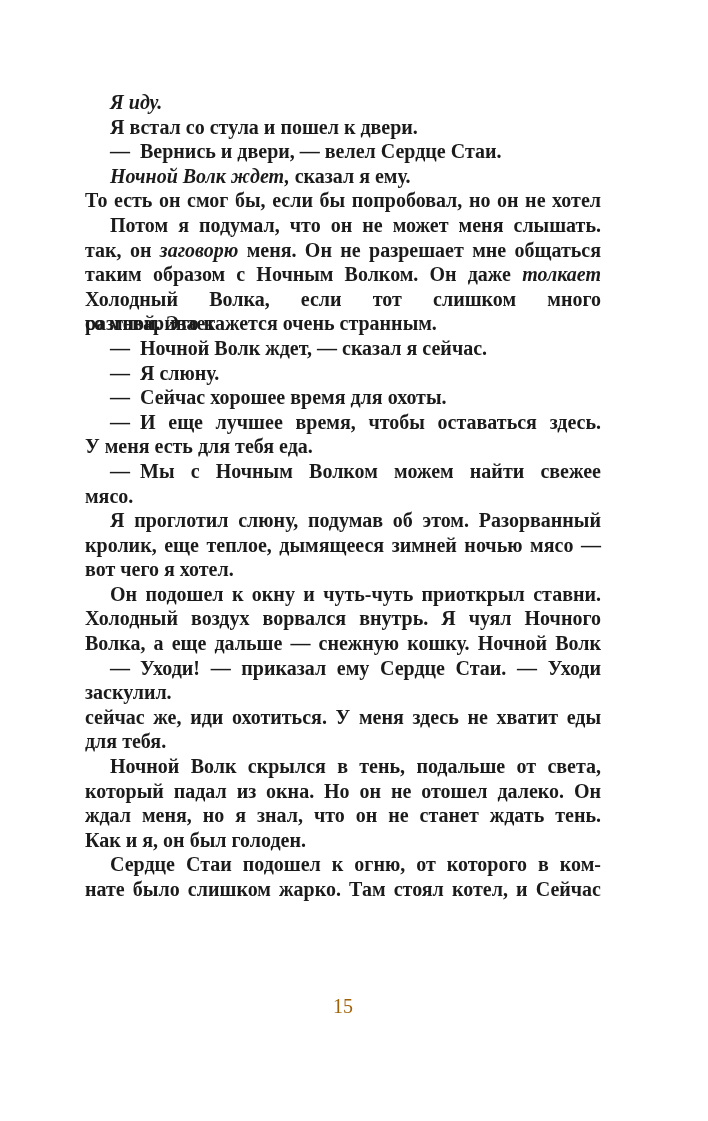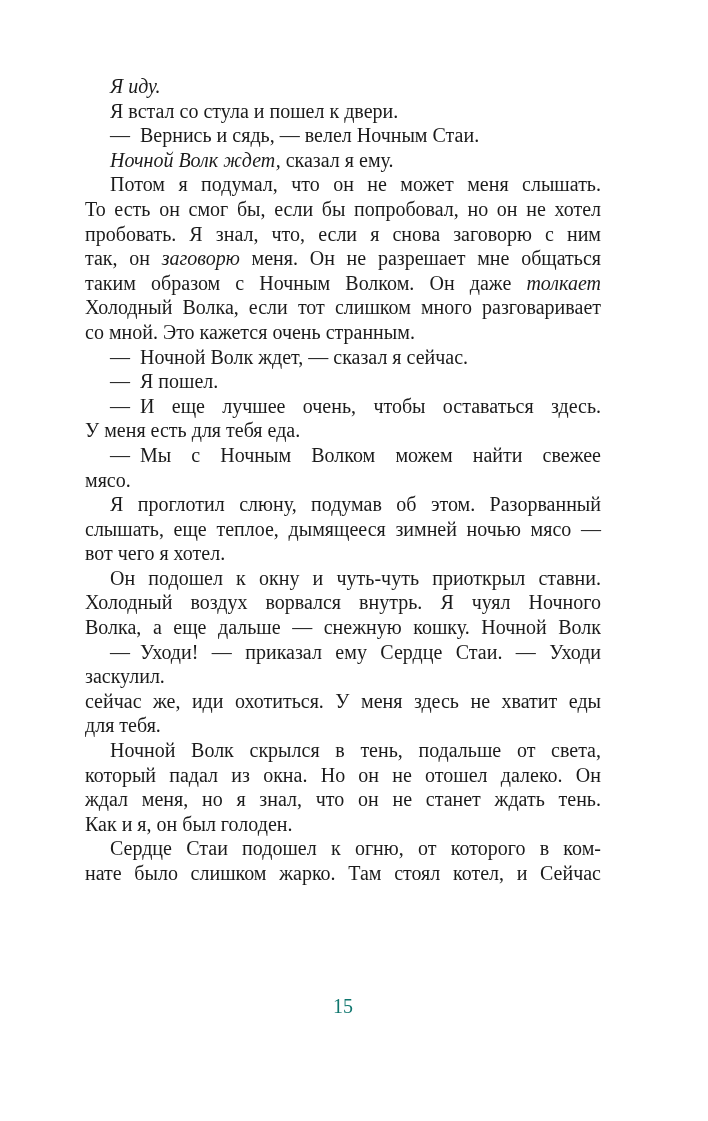--- a/index.html
+++ b/index.html
@@ -14,24 +14,25 @@
     width: 708px;
     height: 1121px;
     background: #ffffff;
     font-family: "Liberation Serif", "DejaVu Serif", serif;
     color: #1b1b1b;
     overflow: hidden;
   }
   .text-block {
     position: absolute;
     left: 85px;
-    top: 74px;
+    top: 90px;
     width: 516px;
     font-size: 20px;
     line-height: 24.6px;
+    font-weight: bold;
   }
   .line {
     height: 24.6px;
     text-align: left;
   }
   .line.j {
     text-align: justify;
     text-align-last: justify;
   }
   .line.ind {
@@ -40,47 +41,47 @@
   .line em {
     font-style: italic;
   }
   .page-number {
     position: absolute;
     left: 85px;
     top: 995px;
     width: 516px;
     text-align: center;
     font-size: 20px;
-    color: #0f766e;
+    color: #a16207;
   }
 </style>
 </head>
 <body>
 
 <div class="page">
   <div class="text-block">
       <div class="line ind"><em>Я иду.</em></div>
       <div class="line ind"><span>Я встал со стула и пошел к двери.</span></div>
-      <div class="line ind"><span>— Вернись и сядь, — велел Ночным Стаи.</span></div>
+      <div class="line ind"><span>— Вернись и двери, — велел Сердце Стаи.</span></div>
       <div class="line ind"><em>Ночной Волк ждет,</em><span> сказал я ему.</span></div>
+      <div class="line j"><span>То есть он смог бы, если бы попробовал, но он не хотел</span></div>
       <div class="line j ind"><span>Потом я подумал, что он не может меня слышать.</span></div>
-      <div class="line j"><span>То есть он смог бы, если бы попробовал, но он не хотел</span></div>
-      <div class="line j"><span>пробовать. Я знал, что, если я снова заговорю с ним</span></div>
       <div class="line j"><span>так, он </span><em>заговорю</em><span> меня. Он не разрешает мне общаться</span></div>
       <div class="line j"><span>таким образом с Ночным Волком. Он даже </span><em>толкает</em></div>
       <div class="line j"><span>Холодный Волка, если тот слишком много разговаривает</span></div>
       <div class="line"><span>со мной. Это кажется очень странным.</span></div>
       <div class="line ind"><span>— Ночной Волк ждет, — сказал я сейчас.</span></div>
-      <div class="line ind"><span>— Я пошел.</span></div>
-      <div class="line j ind"><span>— И еще лучшее очень, чтобы оставаться здесь.</span></div>
+      <div class="line ind"><span>— Я слюну.</span></div>
+      <div class="line ind"><span>— Сейчас хорошее время для охоты.</span></div>
+      <div class="line j ind"><span>— И еще лучшее время, чтобы оставаться здесь.</span></div>
       <div class="line"><span>У меня есть для тебя еда.</span></div>
       <div class="line j ind"><span>— Мы с Ночным Волком можем найти свежее</span></div>
       <div class="line"><span>мясо.</span></div>
       <div class="line j ind"><span>Я проглотил слюну, подумав об этом. Разорванный</span></div>
-      <div class="line j"><span>слышать, еще теплое, дымящееся зимней ночью мясо —</span></div>
+      <div class="line j"><span>кролик, еще теплое, дымящееся зимней ночью мясо —</span></div>
       <div class="line"><span>вот чего я хотел.</span></div>
       <div class="line j ind"><span>Он подошел к окну и чуть-чуть приоткрыл ставни.</span></div>
       <div class="line j"><span>Холодный воздух ворвался внутрь. Я чуял Ночного</span></div>
       <div class="line j"><span>Волка, а еще дальше — снежную кошку. Ночной Волк</span></div>
       <div class="line j ind"><span>— Уходи! — приказал ему Сердце Стаи. — Уходи</span></div>
       <div class="line"><span>заскулил.</span></div>
       <div class="line j"><span>сейчас же, иди охотиться. У меня здесь не хватит еды</span></div>
       <div class="line"><span>для тебя.</span></div>
       <div class="line j ind"><span>Ночной Волк скрылся в тень, подальше от света,</span></div>
       <div class="line j"><span>который падал из окна. Но он не отошел далеко. Он</span></div>

